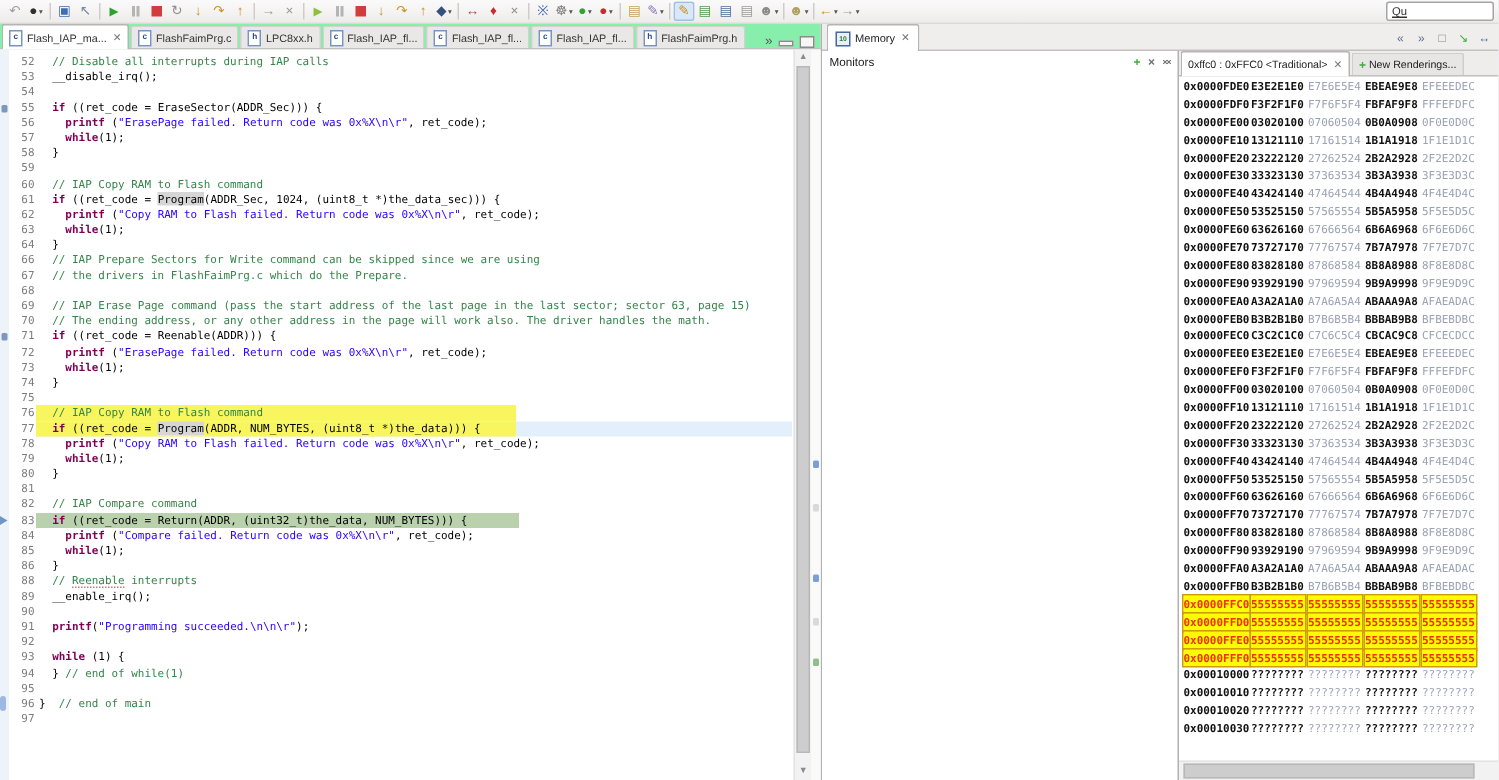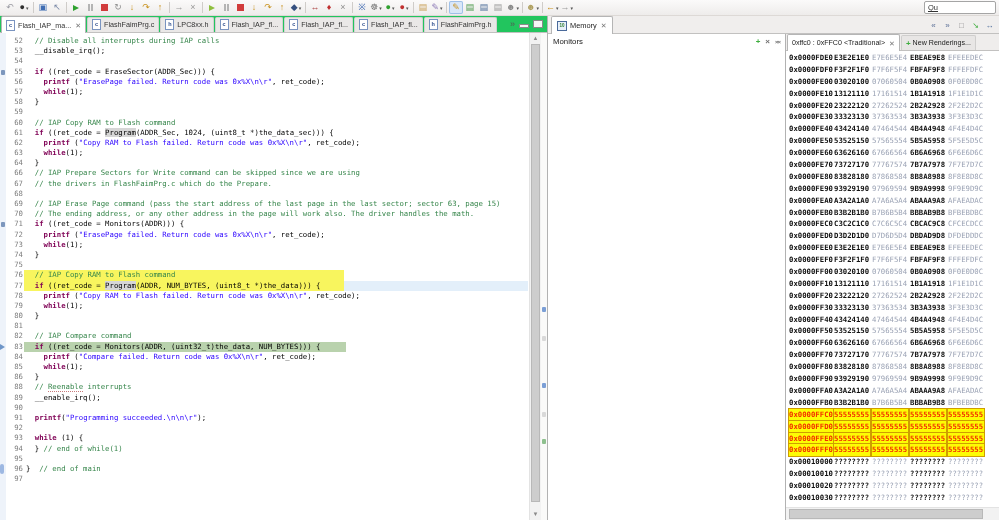--- a/index.html
+++ b/index.html
@@ -9,21 +9,21 @@
   .tb-icons{display:flex;align-items:center;height:100%;}
   .tb-ic{height:13px;min-width:12px;display:flex;align-items:center;justify-content:center;font-size:9px;border-radius:2px;padding:0 1px;}
   .tb-ic .g{line-height:1;}
   .tb-ic.active{background:#d9e7f8;box-shadow:0 0 0 1px #9fc0e8 inset;}
   .tb-ic .car{font-size:5px;color:#555;margin-left:1px;}
   .tb-sep{width:1px;height:11px;background:#cfccc9;margin:0 2px;}
   .tb-ic i{display:inline-block;}
   .tb-search{margin-left:auto;width:64px;height:11px;border:1px solid #a5a5a5;background:#fff;font-size:7.5px;line-height:11px;padding:0 3px;color:#333;border-radius:2px;overflow:hidden;white-space:nowrap;text-decoration:underline;}
   
   .editor-pane{position:absolute;left:0;top:16px;width:548px;bottom:0;border-right:1px solid #b2b2b2;box-sizing:border-box;background:#fff;}
-  .tabbar{position:absolute;left:0;top:0;width:100%;height:17px;background:#22c55e;border-bottom:1px solid #c2c1c0;display:flex;align-items:center;box-sizing:border-box;}
+  .tabbar{position:absolute;left:0;top:0;width:100%;height:17px;background:#86efac;border-bottom:1px solid #c2c1c0;display:flex;align-items:flex-end;box-sizing:border-box;}
   .tab{height:15px;display:flex;align-items:center;padding:0 4px;font-size:7.2px;color:#333;border:1px solid #d2d1d0;border-bottom:none;background:#eae8e7;border-radius:2px 2px 0 0;margin-left:1px;white-space:nowrap;box-sizing:border-box;}
   .tab.active{background:#fff;height:17px;margin-bottom:-1px;border-color:#b5b5b5;}
   .ficon{flex:0 0 auto;width:7px;height:9px;background:#fff;border:1px solid #7a94c0;font-size:5.5px;line-height:8px;color:#2a4a8a;text-align:center;margin-right:3px;font-weight:bold;}
   .tclose{margin-left:4px;color:#777;font-size:7px;line-height:1;}
   .tab-ctl{margin-left:auto;display:flex;align-items:center;gap:4px;padding-right:4px;}
   .ovf{font-size:9px;color:#555;line-height:1;}
   .winbtn{width:8px;height:6px;border:1px solid #8a8a8a;background:#f6f6f6;}
   .winbtn.min{height:2px;margin-top:3px;}
   
   .editor{position:absolute;left:0;top:17px;right:0;bottom:0;background:#fff;overflow:hidden;}
@@ -333,21 +333,21 @@
             <span class="num">69</span>
             <span class="ct"><span class="tk-c">  // IAP Erase Page command (pass the start address of the last page in the last sector; sector 63, page 15)</span></span>
           </div>
           <div class="crow">
             <span class="num">70</span>
             <span class="ct"><span class="tk-c">  // The ending address, or any other address in the page will work also. The driver handles the math.</span></span>
           </div>
           <div class="crow">
             <div class="mk-dot"></div>
             <span class="num">71</span>
-            <span class="ct"><span class="tk-p">  </span><span class="tk-k">if</span><span class="tk-p"> ((ret_code = Monitors(ADDR))) {</span></span>
+            <span class="ct"><span class="tk-p">  </span><span class="tk-k">if</span><span class="tk-p"> ((ret_code = Reenable(ADDR))) {</span></span>
           </div>
           <div class="crow">
             <span class="num">72</span>
             <span class="ct"><span class="tk-p">    </span><span class="tk-k">printf</span><span class="tk-p"> (</span><span class="tk-s">"ErasePage failed. Return code was 0x%X\n\r"</span><span class="tk-p">, ret_code);</span></span>
           </div>
           <div class="crow">
             <span class="num">73</span>
             <span class="ct"><span class="tk-p">    </span><span class="tk-k">while</span><span class="tk-p">(1);</span></span>
           </div>
           <div class="crow">
@@ -386,21 +386,21 @@
             <span class="ct"></span>
           </div>
           <div class="crow">
             <span class="num">82</span>
             <span class="ct"><span class="tk-c">  // IAP Compare command</span></span>
           </div>
           <div class="crow">
             <div class="band b-grn"></div>
             <div class="mk-arrow"></div>
             <span class="num">83</span>
-            <span class="ct"><span class="tk-p">  </span><span class="tk-k">if</span><span class="tk-p"> ((ret_code = Monitors(ADDR, (uint32_t)the_data, NUM_BYTES))) {</span></span>
+            <span class="ct"><span class="tk-p">  </span><span class="tk-k">if</span><span class="tk-p"> ((ret_code = Return(ADDR, (uint32_t)the_data, NUM_BYTES))) {</span></span>
           </div>
           <div class="crow">
             <span class="num">84</span>
             <span class="ct"><span class="tk-p">    </span><span class="tk-k">printf</span><span class="tk-p"> (</span><span class="tk-s">"Compare failed. Return code was 0x%X\n\r"</span><span class="tk-p">, ret_code);</span></span>
           </div>
           <div class="crow">
             <span class="num">85</span>
             <span class="ct"><span class="tk-p">    </span><span class="tk-k">while</span><span class="tk-p">(1);</span></span>
           </div>
           <div class="crow">
@@ -600,27 +600,20 @@
             <span class="mg lt" style="left: 162px;">BFBEBDBC</span>
           </div>
           <div class="mrow normal">
             <span class="maddr">0x0000FEC0</span>
             <span class="mg" style="left: 48px;">C3C2C1C0</span>
             <span class="mg lt" style="left: 86px;">C7C6C5C4</span>
             <span class="mg" style="left: 124px;">CBCAC9C8</span>
             <span class="mg lt" style="left: 162px;">CFCECDCC</span>
           </div>
           <div class="mrow normal">
-            <span class="maddr">0x0000FED0</span>
-            <span class="mg" style="left: 48px;">D3D2D1D0</span>
-            <span class="mg lt" style="left: 86px;">D7D6D5D4</span>
-            <span class="mg" style="left: 124px;">DBDAD9D8</span>
-            <span class="mg lt" style="left: 162px;">DFDEDDDC</span>
-          </div>
-          <div class="mrow normal">
             <span class="maddr">0x0000FEE0</span>
             <span class="mg" style="left: 48px;">E3E2E1E0</span>
             <span class="mg lt" style="left: 86px;">E7E6E5E4</span>
             <span class="mg" style="left: 124px;">EBEAE9E8</span>
             <span class="mg lt" style="left: 162px;">EFEEEDEC</span>
           </div>
           <div class="mrow normal">
             <span class="maddr">0x0000FEF0</span>
             <span class="mg" style="left: 48px;">F3F2F1F0</span>
             <span class="mg lt" style="left: 86px;">F7F6F5F4</span>

